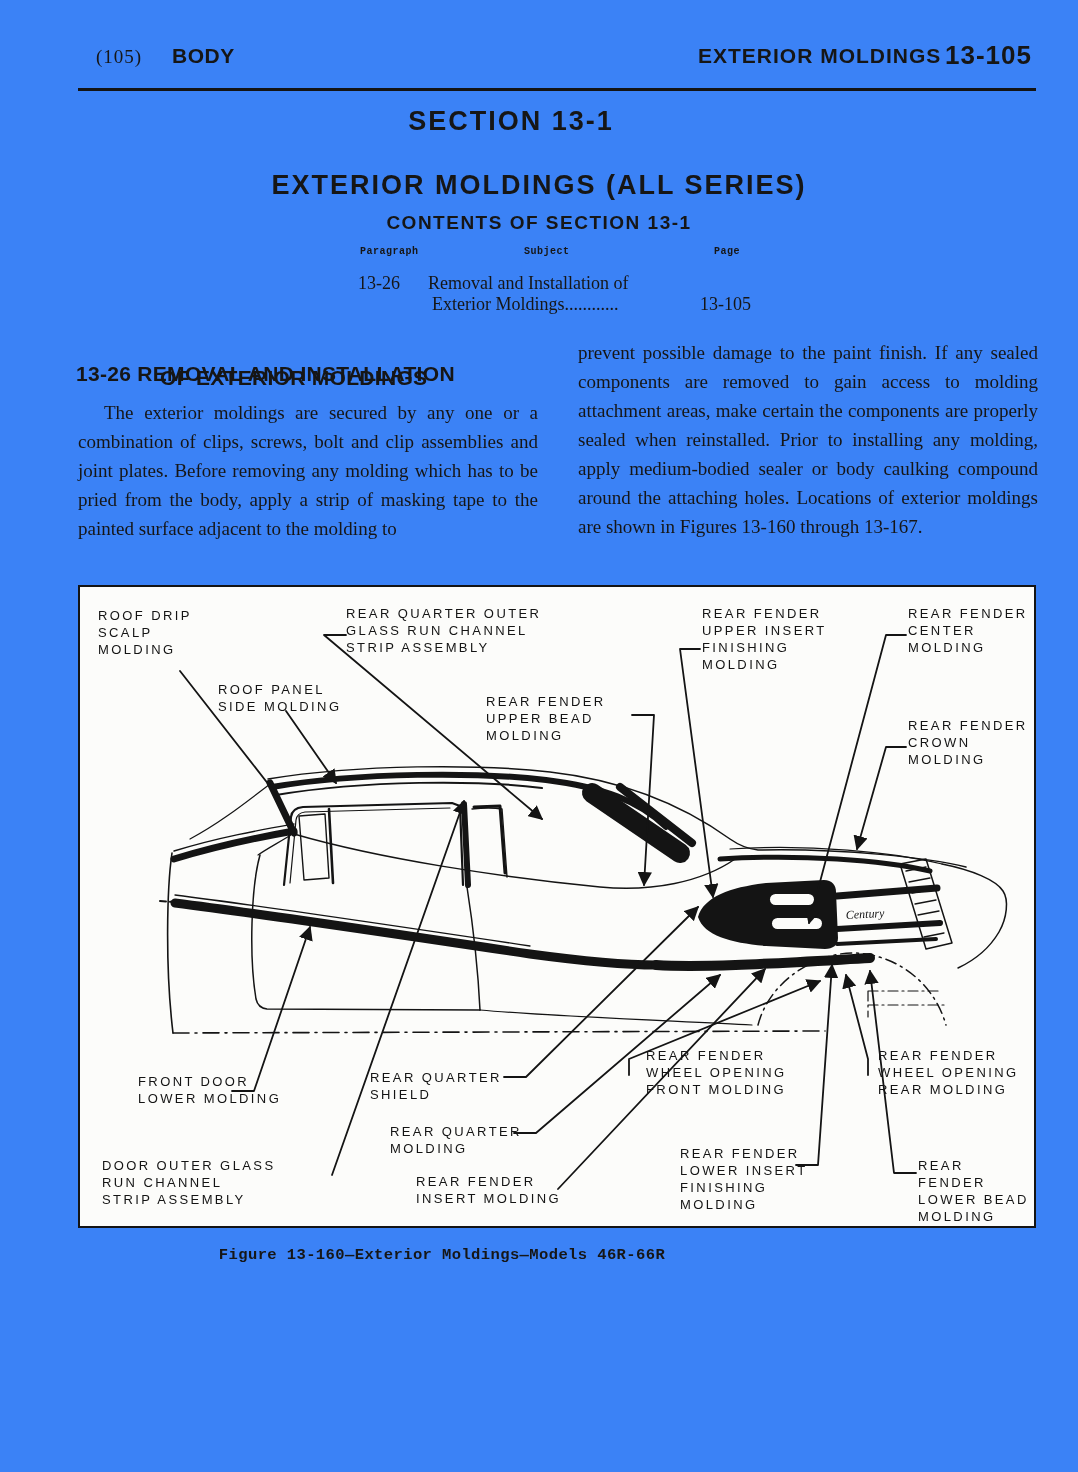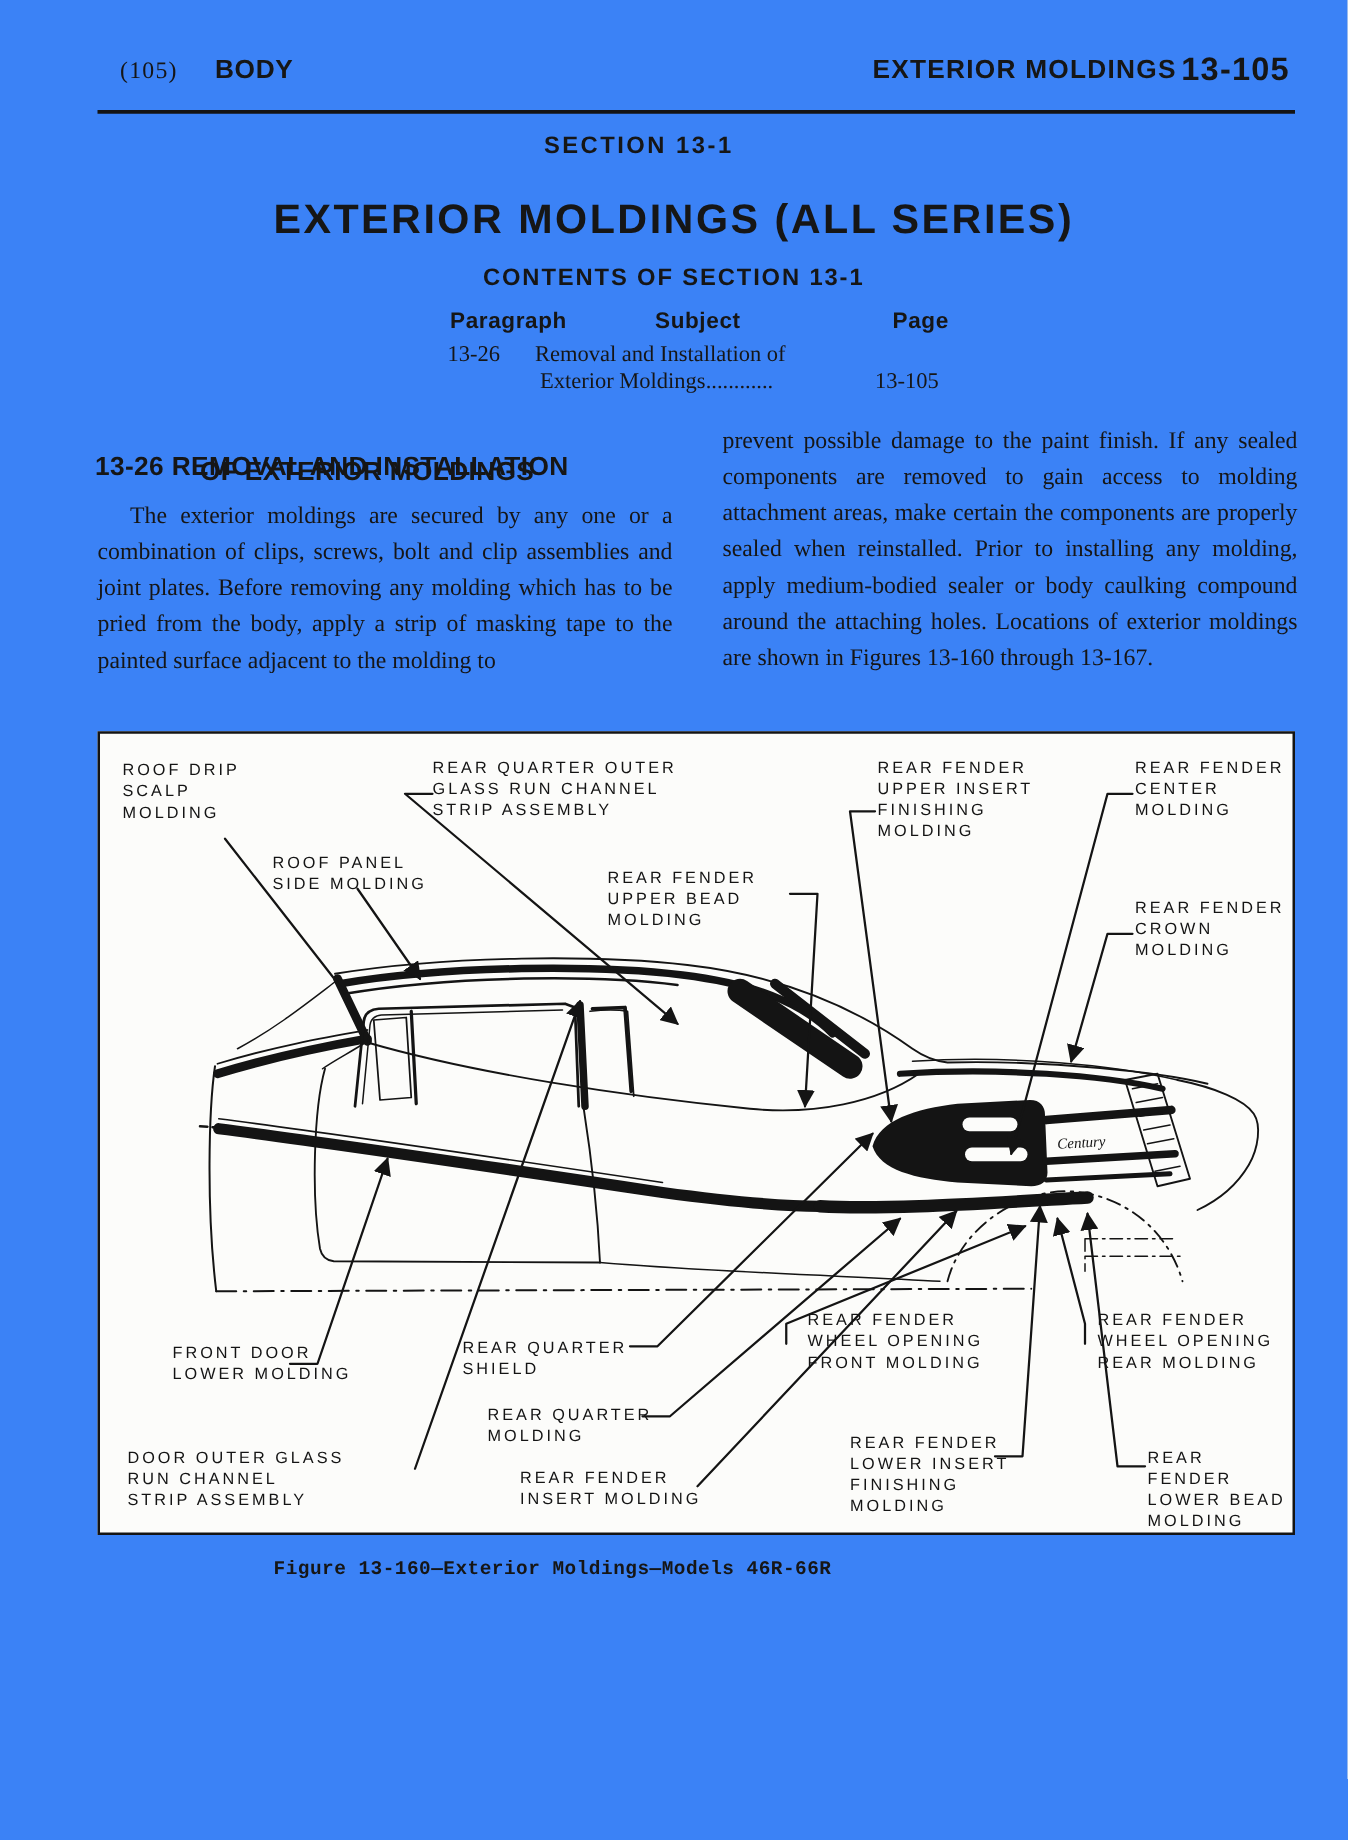--- a/index.html
+++ b/index.html
@@ -13,24 +13,24 @@
     overflow:hidden;
   }
   .abs{position:absolute;}
   
   .head-ref{left:96px;top:46px;font-size:19px;letter-spacing:1px;}
   .head-left{left:172px;top:44px;font-family:"Liberation Sans",sans-serif;font-weight:700;font-size:21px;letter-spacing:.5px;}
   .head-right{left:698px;top:44px;font-family:"Liberation Sans",sans-serif;font-weight:700;font-size:21px;letter-spacing:1px;}
   .head-pageno{left:945px;top:40px;font-family:"Liberation Sans",sans-serif;font-weight:700;font-size:26px;letter-spacing:1px;}
   .head-rule{left:78px;top:88px;width:958px;height:3px;background:#141414;}
   
-  .sec-title{left:0;top:106px;width:1022px;text-align:center;font-family:"Liberation Sans",sans-serif;font-weight:700;font-size:19px;letter-spacing:2px;}
-  .sec-sub{left:0;top:156px;width:1078px;text-align:center;font-family:"Liberation Sans",sans-serif;font-weight:700;font-size:33px;letter-spacing:2px;}
+  .sec-title{left:0;top:106px;width:1022px;text-align:center;font-family:"Liberation Sans",sans-serif;font-weight:700;font-size:27px;letter-spacing:2px;}
+  .sec-sub{left:0;top:170px;width:1078px;text-align:center;font-family:"Liberation Sans",sans-serif;font-weight:700;font-size:27px;letter-spacing:2px;}
   .contents-h{left:0;top:212px;width:1078px;text-align:center;font-family:"Liberation Sans",sans-serif;font-weight:700;font-size:19px;letter-spacing:1.5px;}
-  .col-h{font-family:Liberation Sans, sans-serif;font-weight:700;font-size:18px;letter-spacing:.5px;}
+  .col-h{font-family:Liberation Mono, monospace;font-weight:700;font-size:10px;letter-spacing:.5px;}
   .c-par{left:360px;top:246px;}
   .c-sub{left:524px;top:246px;}
   .c-page{left:714px;top:246px;}
   .row-par{left:358px;top:273px;font-size:18px;}
   .row-sub1{left:428px;top:273px;font-size:18px;}
   .row-sub2{left:432px;top:294px;font-size:18px;}
   .row-page{left:700px;top:294px;font-size:18px;}
   
   .art-h1{left:76px;top:338px;font-family:"Liberation Sans",sans-serif;font-weight:700;font-size:21px;letter-spacing:.3px;margin-top:24px;}
   .art-h2{left:160px;top:366px;font-family:"Liberation Sans",sans-serif;font-weight:700;font-size:21px;letter-spacing:.3px;}

